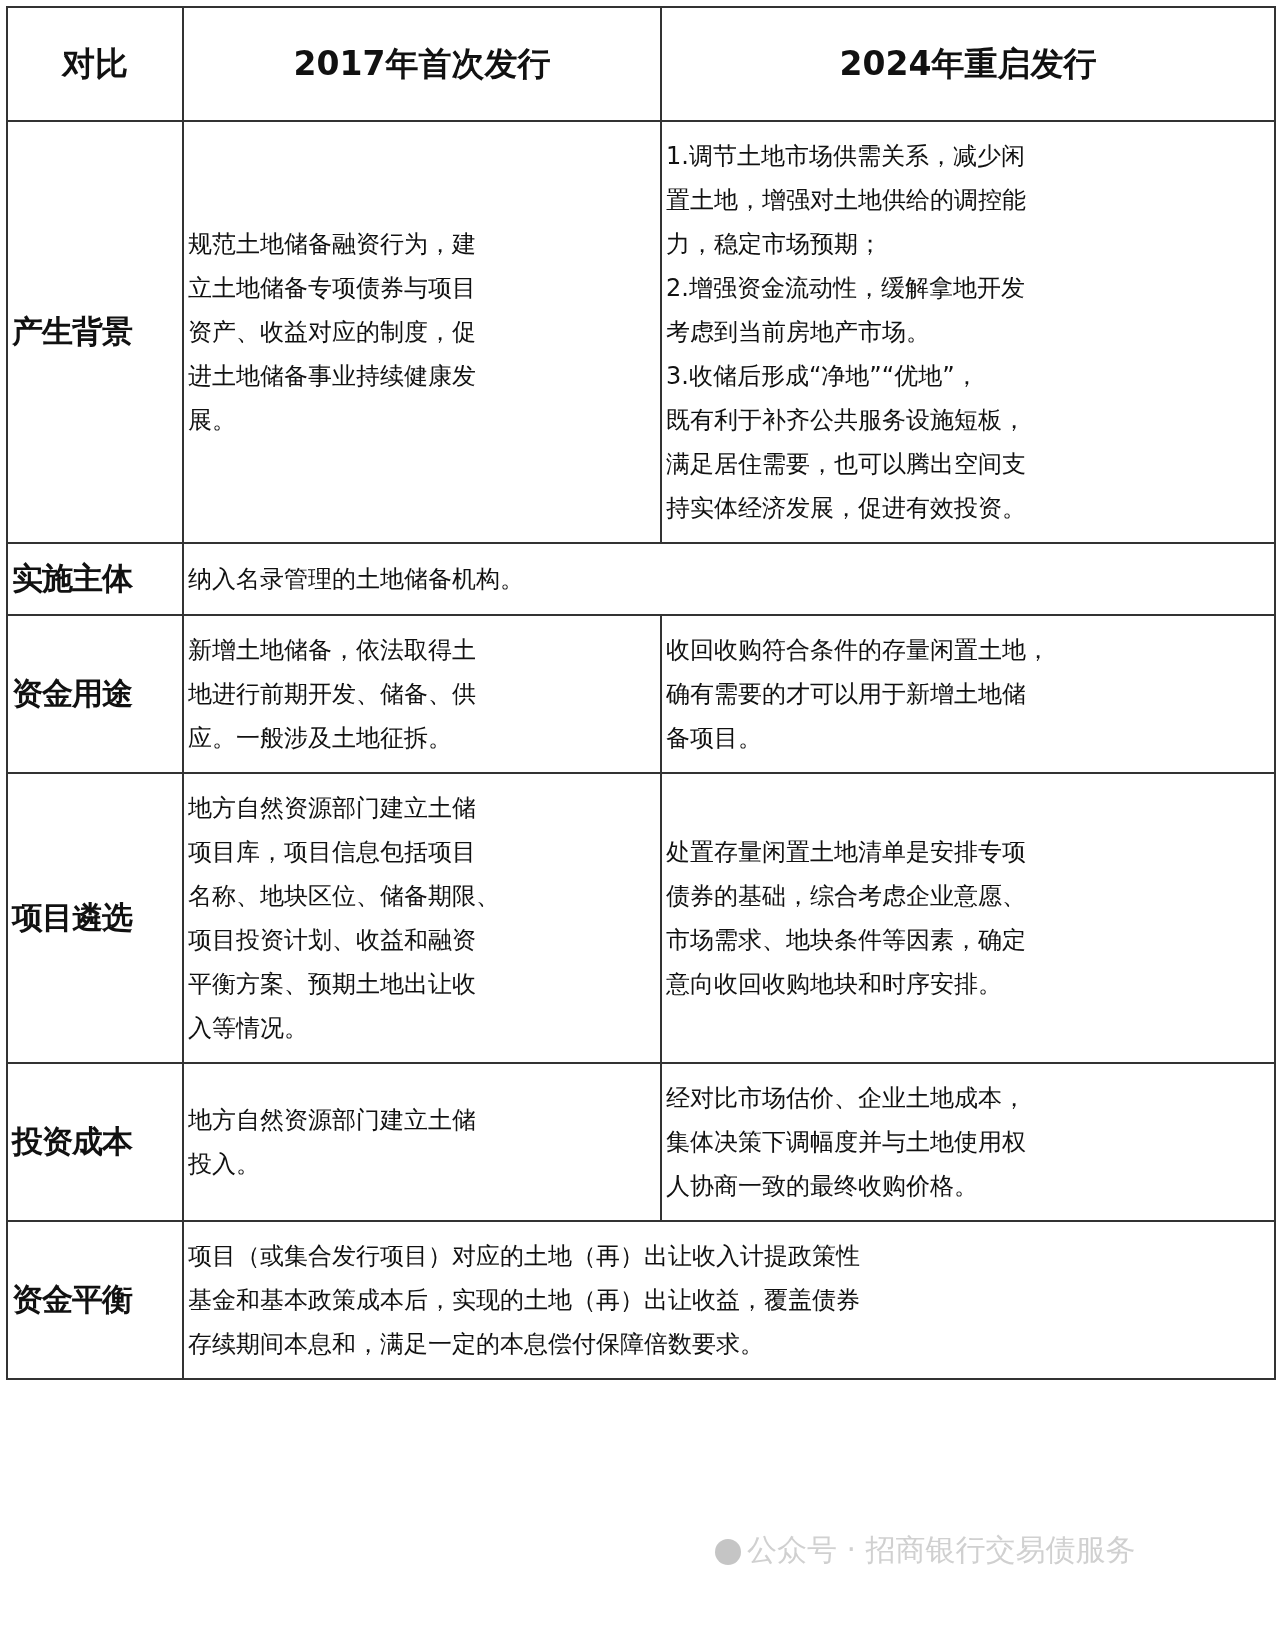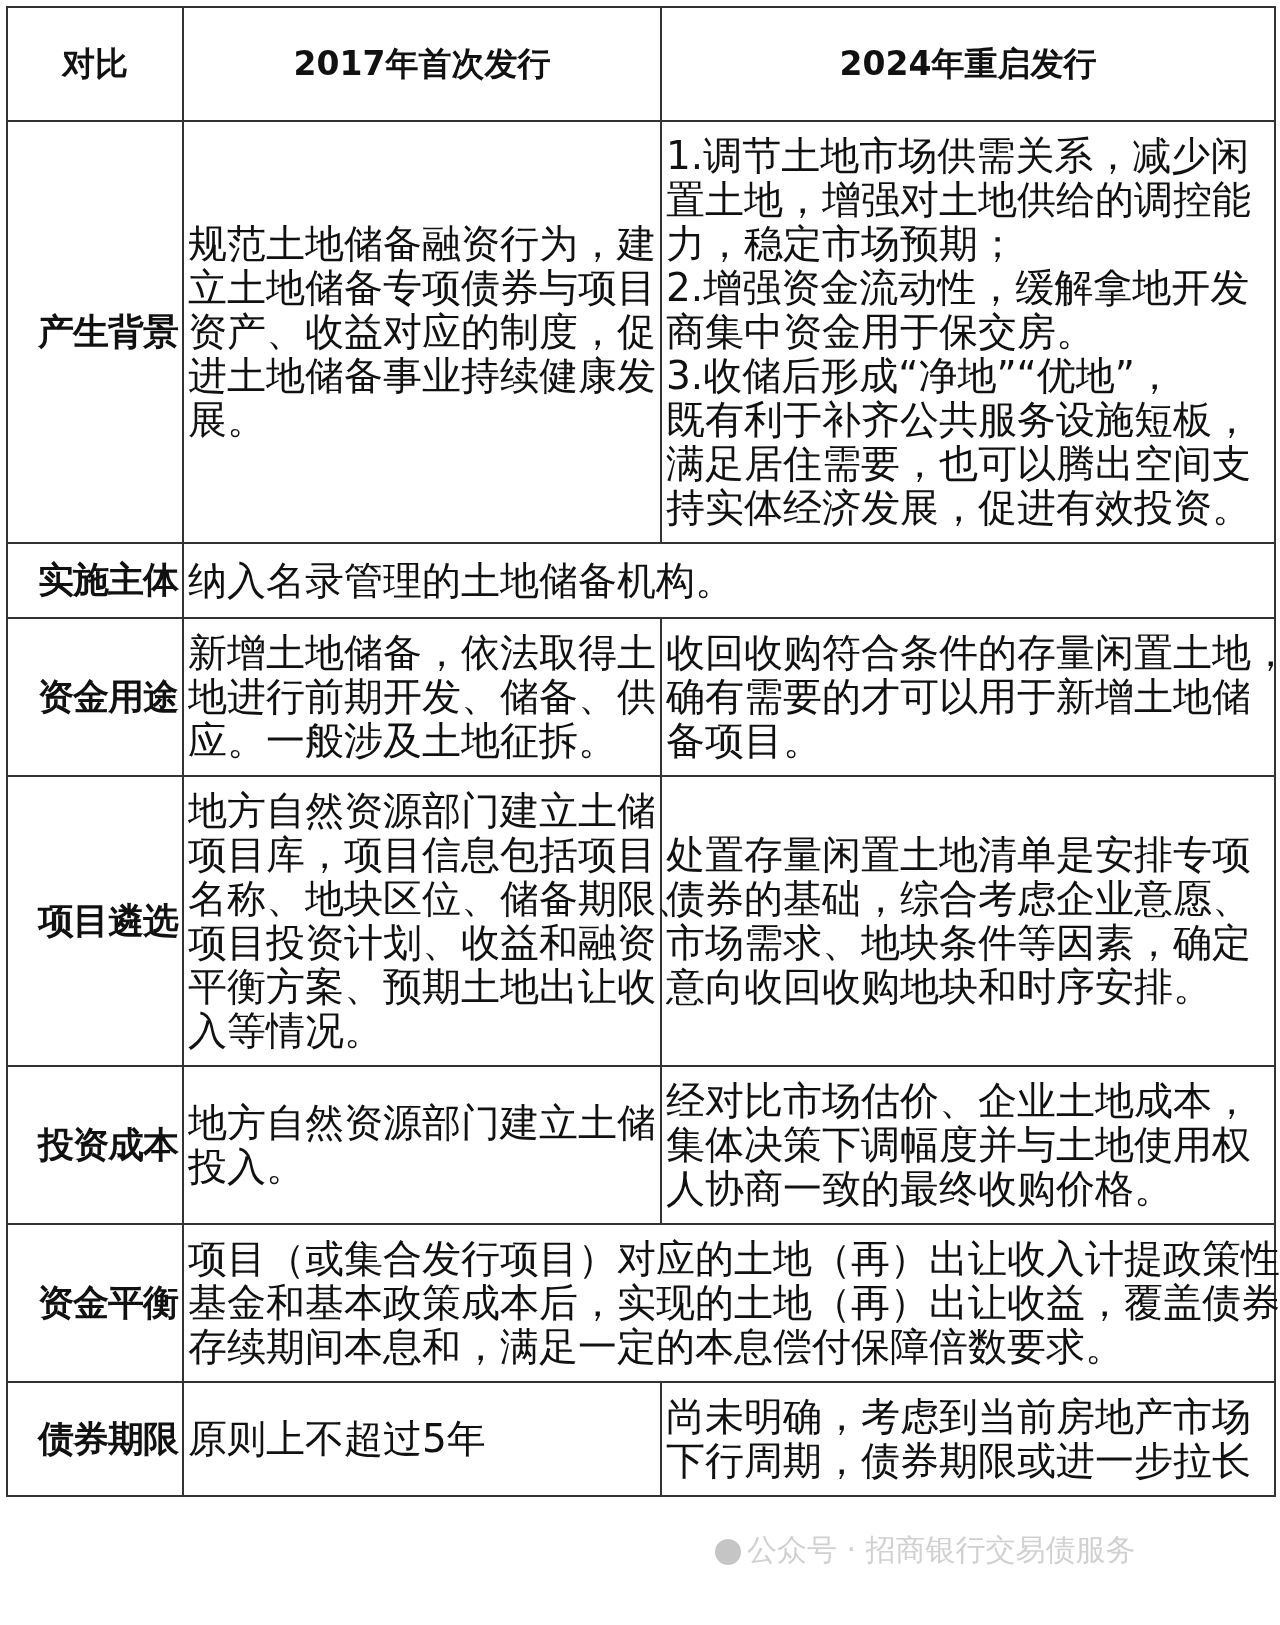--- a/index.html
+++ b/index.html
@@ -4,22 +4,22 @@
 <style>
   html, body { margin: 0; padding: 0; background: #ffffff; }
   body { width: 1280px; height: 1625px; position: relative; overflow: hidden;
          font-family: "DejaVu Sans", "Liberation Sans", sans-serif; color: #111; }
   table.cmp { position: absolute; left: 6px; top: 6px; width: 1268px; border-collapse: collapse; table-layout: fixed; }
   table.cmp td, table.cmp th { border: 2px solid #333; padding: 12px 4px; vertical-align: middle; }
   col.c0 { width: 176px; }
   col.c1 { width: 478px; }
   col.c2 { width: 614px; }
   th { font-weight: bold; font-size: 33px; text-align: center; height: 88px; }
-  td.label { font-weight: bold; font-size: 36px; text-align: right; letter-spacing: -1px; white-space: nowrap; }
-  td.body { font-size: 39px; line-height: 44px; text-align: justify; border-radius: 16px; }
+  td.label { font-weight: bold; font-size: 31px; text-align: left; letter-spacing: -1px; white-space: nowrap; }
+  td.body { font-size: 24px; line-height: 44px; text-align: justify; border-radius: 16px; }
   .lines span { display: block; white-space: nowrap; }
   .watermark { position: absolute; left: 715px; top: 1530px; font-size: 30px; color: rgba(150,150,150,0.45); white-space: nowrap; pointer-events: none; text-align: center; }
   .wm-icon { display: inline-block; width: 26px; height: 26px; border-radius: 50%; background: rgba(150,150,150,0.55); vertical-align: middle; margin-right: 6px; }
 </style>
 </head>
 <body>
 
 <table class="cmp">
   <colgroup>
       <col class="c0">
@@ -40,21 +40,21 @@
       <span>立土地储备专项债券与项目</span>
       <span>资产、收益对应的制度，促</span>
       <span>进土地储备事业持续健康发</span>
       <span>展。</span>
     </td>
     <td class="body lines">
       <span>1.调节土地市场供需关系，减少闲</span>
       <span>置土地，增强对土地供给的调控能</span>
       <span>力，稳定市场预期；</span>
       <span>2.增强资金流动性，缓解拿地开发</span>
-      <span>商集中资金用于保交房。</span>
+      <span>考虑到当前房地产市场。</span>
       <span>3.收储后形成“净地”“优地”，</span>
       <span>既有利于补齐公共服务设施短板，</span>
       <span>满足居住需要，也可以腾出空间支</span>
       <span>持实体经济发展，促进有效投资。</span>
     </td>
   </tr>
 
   <tr style="height:72px">
     <td class="label">实施主体</td>
     <td class="body" colspan="2">纳入名录管理的土地储备机构。</td>
@@ -108,28 +108,18 @@
 
   <tr style="height:155px">
     <td class="label">资金平衡</td>
     <td class="body lines" colspan="2">
       <span>项目（或集合发行项目）对应的土地（再）出让收入计提政策性</span>
       <span>基金和基本政策成本后，实现的土地（再）出让收益，覆盖债券</span>
       <span>存续期间本息和，满足一定的本息偿付保障倍数要求。</span>
     </td>
   </tr>
 
-  <tr style="height:113px">
-    <td class="label">债券期限</td>
-    <td class="body lines">
-      <span>原则上不超过5年</span>
-    </td>
-    <td class="body lines">
-      <span>尚未明确，考虑到当前房地产市场</span>
-      <span>下行周期，债券期限或进一步拉长</span>
-    </td>
-  </tr>
 </tbody>
   </table>
 
 <div class="watermark">
   <span class="wm-icon"></span><span>公众号 · 招商银行交易债服务</span>
 </div>
 
 </body></html>

